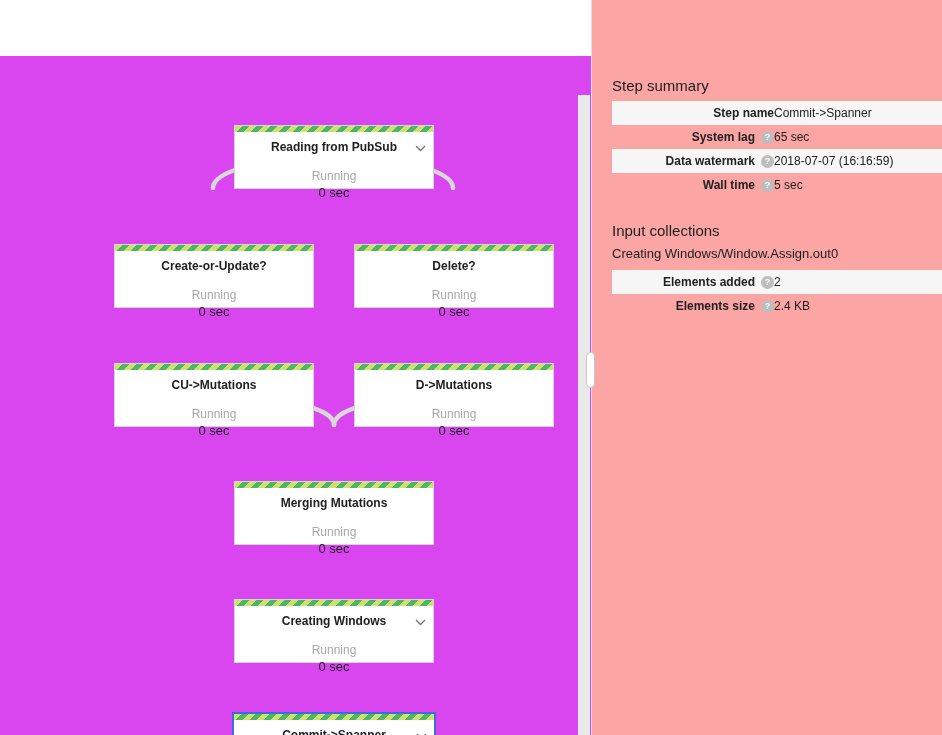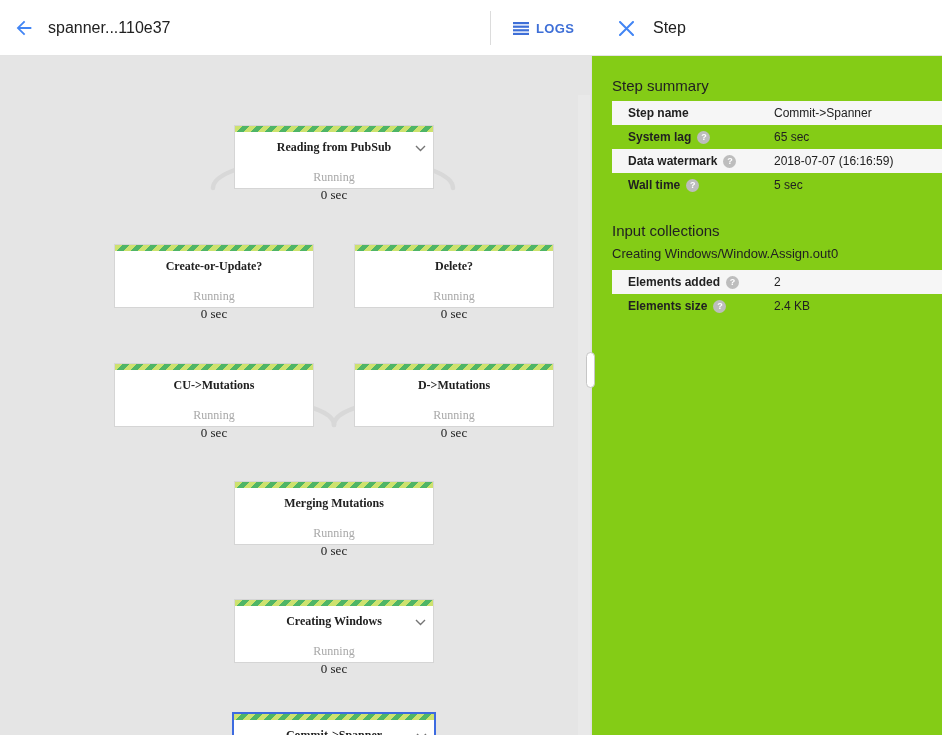--- a/index.html
+++ b/index.html
@@ -14,39 +14,39 @@
               cursor:pointer; display:flex; align-items:center; justify-content:center; }
   .job-title { position:absolute; left:48px; top:0; height:56px; display:flex;
                align-items:center; font-size:16px; color:#212121; }
   .logs-divider { position:absolute; left:490px; top:11px; width:1px; height:34px; background:#dcdcdc; }
   .logs-btn { position:absolute; left:503px; top:0; height:56px; display:flex;
               align-items:center; gap:7px; cursor:pointer; padding:0 10px; }
   .logs-label { color:#3e6fd7; font-size:13px; font-weight:bold; letter-spacing:.4px; }
 
   
   .panel-divider { position:absolute; left:591px; top:0; width:1px; height:735px; background:#e0e0e0; z-index:3; }
-  .panel { position:absolute; left:592px; top:0; width:350px; height:735px; background:#84cc16; z-index:2; }
+  .panel { position:absolute; left:592px; top:0; width:350px; height:735px; background:#fca5a5; z-index:2; }
   .close-btn { position:absolute; left:613px; top:15px; width:26px; height:26px;
                display:flex; align-items:center; justify-content:center; cursor:pointer; z-index:5; }
   .panel-title { position:absolute; left:653px; top:0; height:56px; display:flex;
                  align-items:center; font-size:16px; color:#212121; z-index:5; }
   .section-heading { position:absolute; font-size:15px; color:#212121; }
   .kv-table { position:absolute; width:330px; }
   .kv-row { display:flex; align-items:center; height:24px; }
   .kv-row.alt { background:#f6f6f6; }
   .kv-label { width:162px; padding-left:16px; font-size:12px; font-weight:bold;
-              display:flex; align-items:center; gap:6px; }
+              display:flex; align-items:center; gap:6px;justify-content:flex-end; }
   .kv-value { font-size:12px; }
   .help-icon { width:13px; height:13px; border-radius:50%; background:#bdbdbd; color:#fff;
                font-size:9px; font-weight:bold; display:inline-flex; align-items:center;
                justify-content:center; cursor:pointer; flex:0 0 13px; }
   .collection-name { position:absolute; font-size:13px; color:#212121; }
 
   
-  .graph { position:absolute; left:0; top:56px; width:591px; height:679px; background:#e5e5e5;font-family:Liberation Serif, serif; }
+  .graph { position:absolute; left:0; top:56px; width:591px; height:679px; background:#d946ef; }
   .edges { position:absolute; left:0; top:0; }
 
   .node { position:absolute; width:200px; height:64px; background:#fff;
           border:1px solid #d5d5d5; cursor:pointer; text-align:center; z-index:2; }
   .node .stripe { height:6px; width:100%;
           background:repeating-linear-gradient(135deg,#cde26e 0 5px,#4fb566 5px 10px); }
   .node .ttl { font-size:12px; font-weight:bold; margin-top:8px; color:#212121; }
   .node .sts { font-size:12px; color:#a8a8a8; margin-top:15px; }
   .node .dur { font-size:13px; color:#212121; margin-top:2px; }
   .node .chev { position:absolute; right:7px; top:12px; cursor:pointer; }
@@ -218,39 +218,14 @@
             <span>Elements size</span>
           <span class="help-icon">?</span>
           </div>
         <div class="kv-value">2.4 KB</div>
       </div>
     </div>
   </div>
 
   <div class="panel-divider"></div>
 
-  <div class="topbar">
-    <div class="back-btn">
-      <svg width="22" height="22" viewBox="0 0 24 24">
-        <path d="M20 11H7.8l5.6-5.6L12 4l-8 8 8 8 1.4-1.4L7.8 13H20z" fill="#4285f4"></path>
-      </svg>
-    </div>
-    <div class="job-title">spanner...110e37</div>
-    <div class="logs-divider"></div>
-    <div class="logs-btn">
-      <svg width="16" height="13" viewBox="0 0 16 13">
-        <rect x="0" y="0" width="16" height="2.2" fill="#3e6fd7"></rect>
-        <rect x="0" y="3.6" width="16" height="2.2" fill="#3e6fd7"></rect>
-        <rect x="0" y="7.2" width="16" height="2.2" fill="#3e6fd7"></rect>
-        <rect x="0" y="10.8" width="16" height="2.2" fill="#3e6fd7"></rect>
-      </svg>
-      <span class="logs-label">LOGS</span>
-    </div>
-
-    <div class="close-btn">
-      <svg width="15" height="15" viewBox="0 0 15 15">
-        <path d="M1 1 L14 14 M14 1 L1 14" stroke="#4285f4" stroke-width="2" stroke-linecap="round"></path>
-      </svg>
-    </div>
-    <div class="panel-title">Step</div>
-  </div>
 
 </div>
 
 </body></html>

